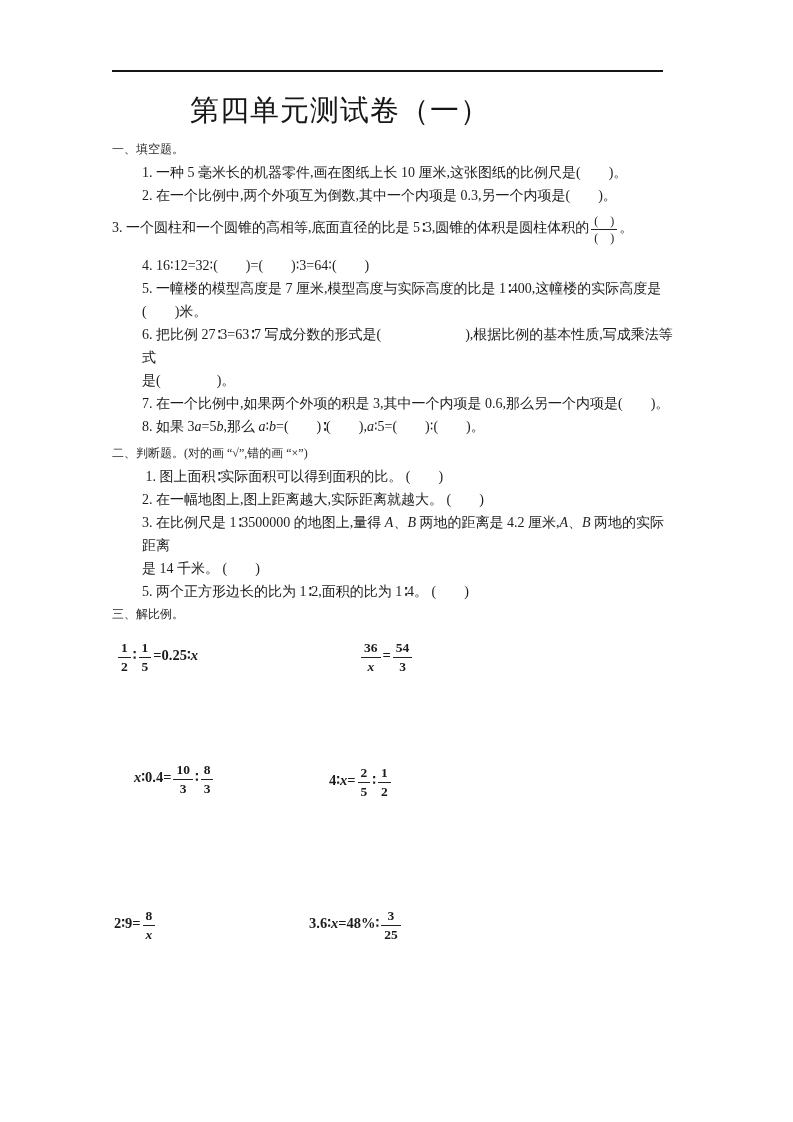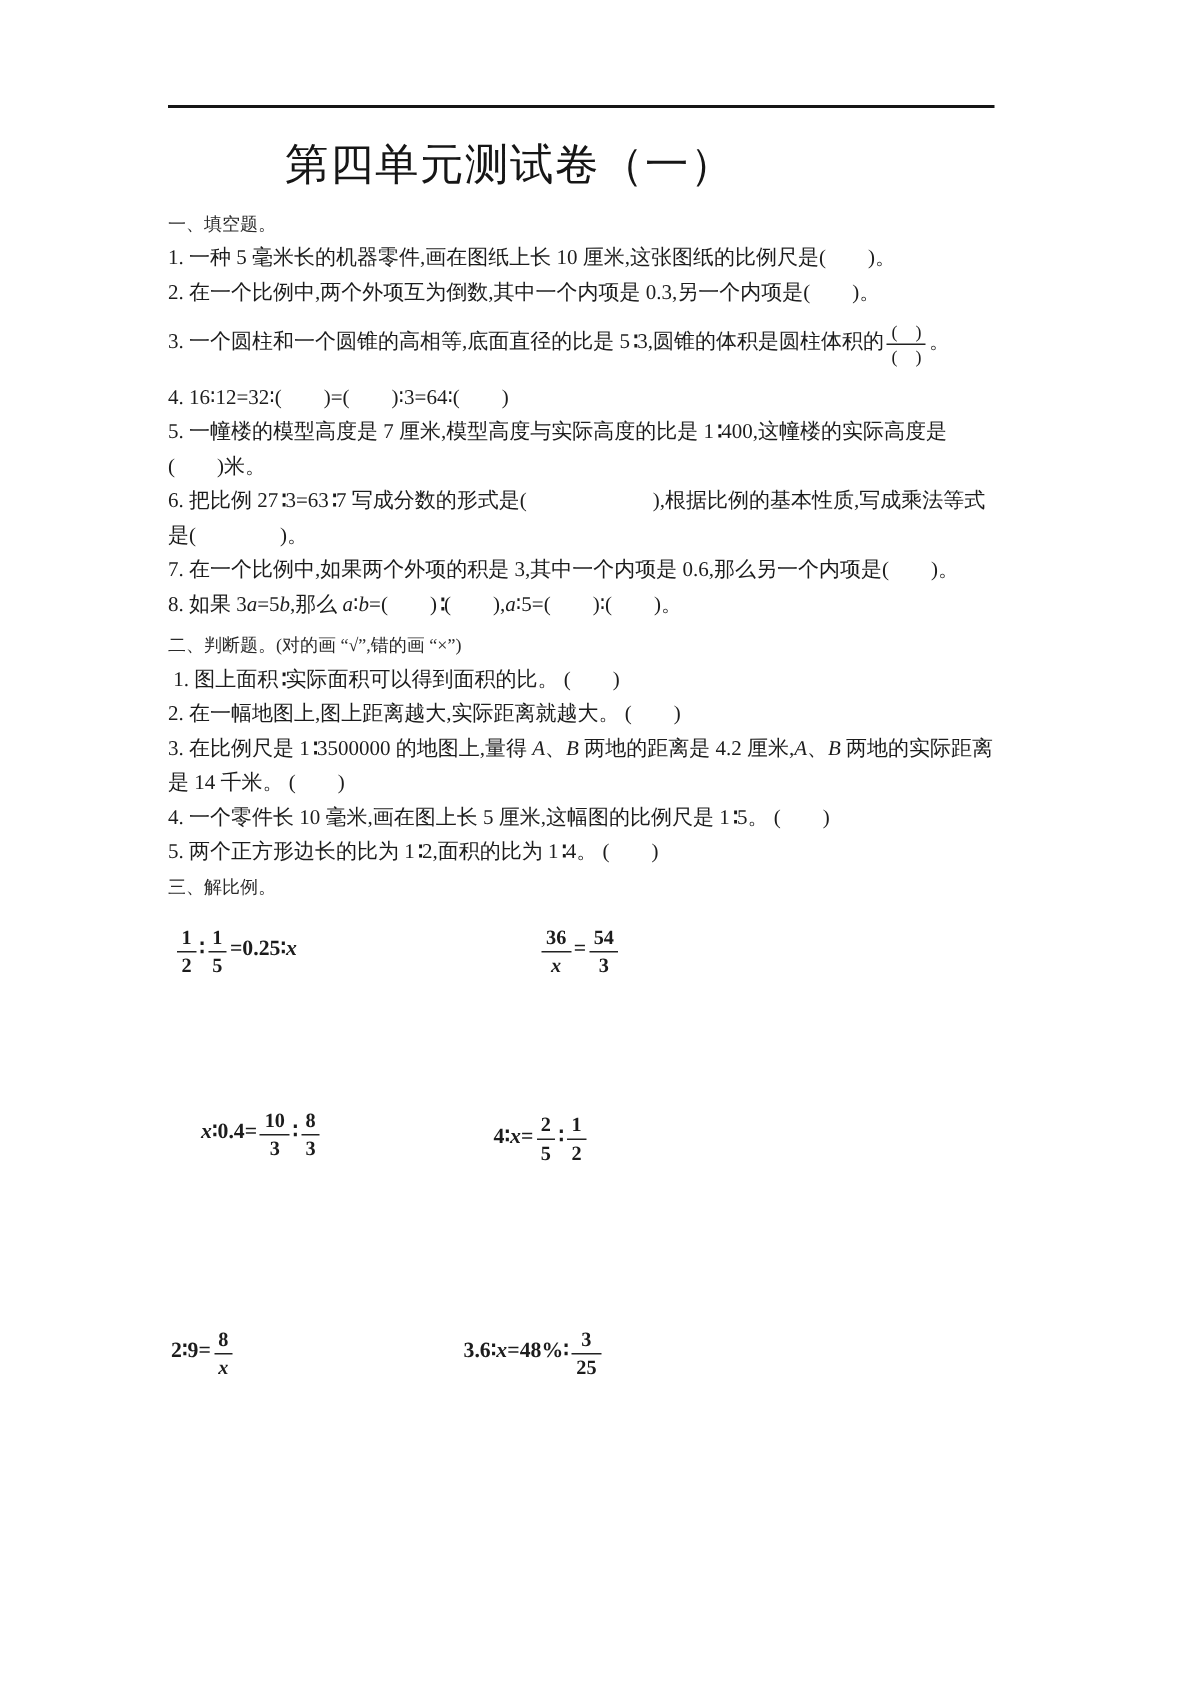--- a/index.html
+++ b/index.html
@@ -8,21 +8,21 @@
     font-family:"Liberation Serif","DejaVu Serif",serif;color:#1f1f1f;
     -webkit-font-smoothing:antialiased;
   }
   .doc{position:relative;width:562px;margin-left:112px;}
   .top-rule{border-top:2px solid #161616;width:551px;margin-top:70px;height:0;}
   .title{
     font-size:29px;font-weight:500;line-height:34px;margin:21px 0 11px;
     text-align:left;position:relative;left:78px;letter-spacing:1px;white-space:nowrap;color:#161616;
   }
   .sec-heading{font-size:12px;line-height:23px;font-weight:400;color:#2a2a2a;}
-  .q-line{font-size:14px;line-height:23px;font-weight:500;color:#1c1c1c;}
+  .q-line{font-size:14px;line-height:23px;font-weight:500;color:#1c1c1c;margin-left:30px;}
   .q-line.has-frac{margin:7px 0 10px;}
   .sec-judge .sec-heading{margin-top:4px;}
   .solve-area{position:relative;height:486px;}
   .solve-item{position:absolute;white-space:nowrap;font-size:14.5px;font-weight:600;color:#1c1c1c;}
   .frac{
     display:inline-block;text-align:center;vertical-align:middle;
     line-height:1;margin:0 2px;font-size:13.5px;
   }
   .frac .num{display:block;border-bottom:1.5px solid #222;padding:1px 3px 2px;}
   .frac .den{display:block;padding:2px 3px 0;}
@@ -49,21 +49,20 @@
         <div class="q-line">8. 如果 3<i class="var">a</i>=5<i class="var">b</i>,那么 <i class="var">a</i>∶<i class="var">b</i>=(　　)∶(　　),<i class="var">a</i>∶5=(　　)∶(　　)。</div>
       </div>
   </div>
 
   <div class="section sec-judge">
     <div class="sec-heading">二、判断题。(对的画 “√”,错的画 “×”)</div>
     <div class="q-list" id="judge-list">
         <div class="q-line">&nbsp;1. 图上面积∶实际面积可以得到面积的比。 (　　)</div>
         <div class="q-line">2. 在一幅地图上,图上距离越大,实际距离就越大。 (　　)</div>
         <div class="q-line">3. 在比例尺是 1∶3500000 的地图上,量得 <i class="var">A</i>、<i class="var">B</i> 两地的距离是 4.2 厘米,<i class="var">A</i>、<i class="var">B</i> 两地的实际距离<br>是 14 千米。 (　　)</div>
-        <div class="q-line">4. 一个零件长 10 毫米,画在图上长 5 厘米,这幅图的比例尺是 1∶5。 (　　)</div>
         <div class="q-line">5. 两个正方形边长的比为 1∶2,面积的比为 1∶4。 (　　)</div>
       </div>
   </div>
 
   <div class="section sec-solve">
     <div class="sec-heading">三、解比例。</div>
     <div class="solve-area" id="solve-area">
         <div class="solve-item" style="left: 4px; top: 14px;"><span class="frac"><span class="num">1</span><span class="den">2</span></span>∶<span class="frac"><span class="num">1</span><span class="den">5</span></span>=0.25∶<i class="var">x</i></div>
         <div class="solve-item" style="left: 247px; top: 14px;"><span class="frac"><span class="num">36</span><span class="den"><i class="var">x</i></span></span>=<span class="frac"><span class="num">54</span><span class="den">3</span></span></div>
         <div class="solve-item" style="left: 10px; top: 136px; margin-left: 12px;"><i class="var">x</i>∶0.4=<span class="frac"><span class="num">10</span><span class="den">3</span></span>∶<span class="frac"><span class="num">8</span><span class="den">3</span></span></div>

